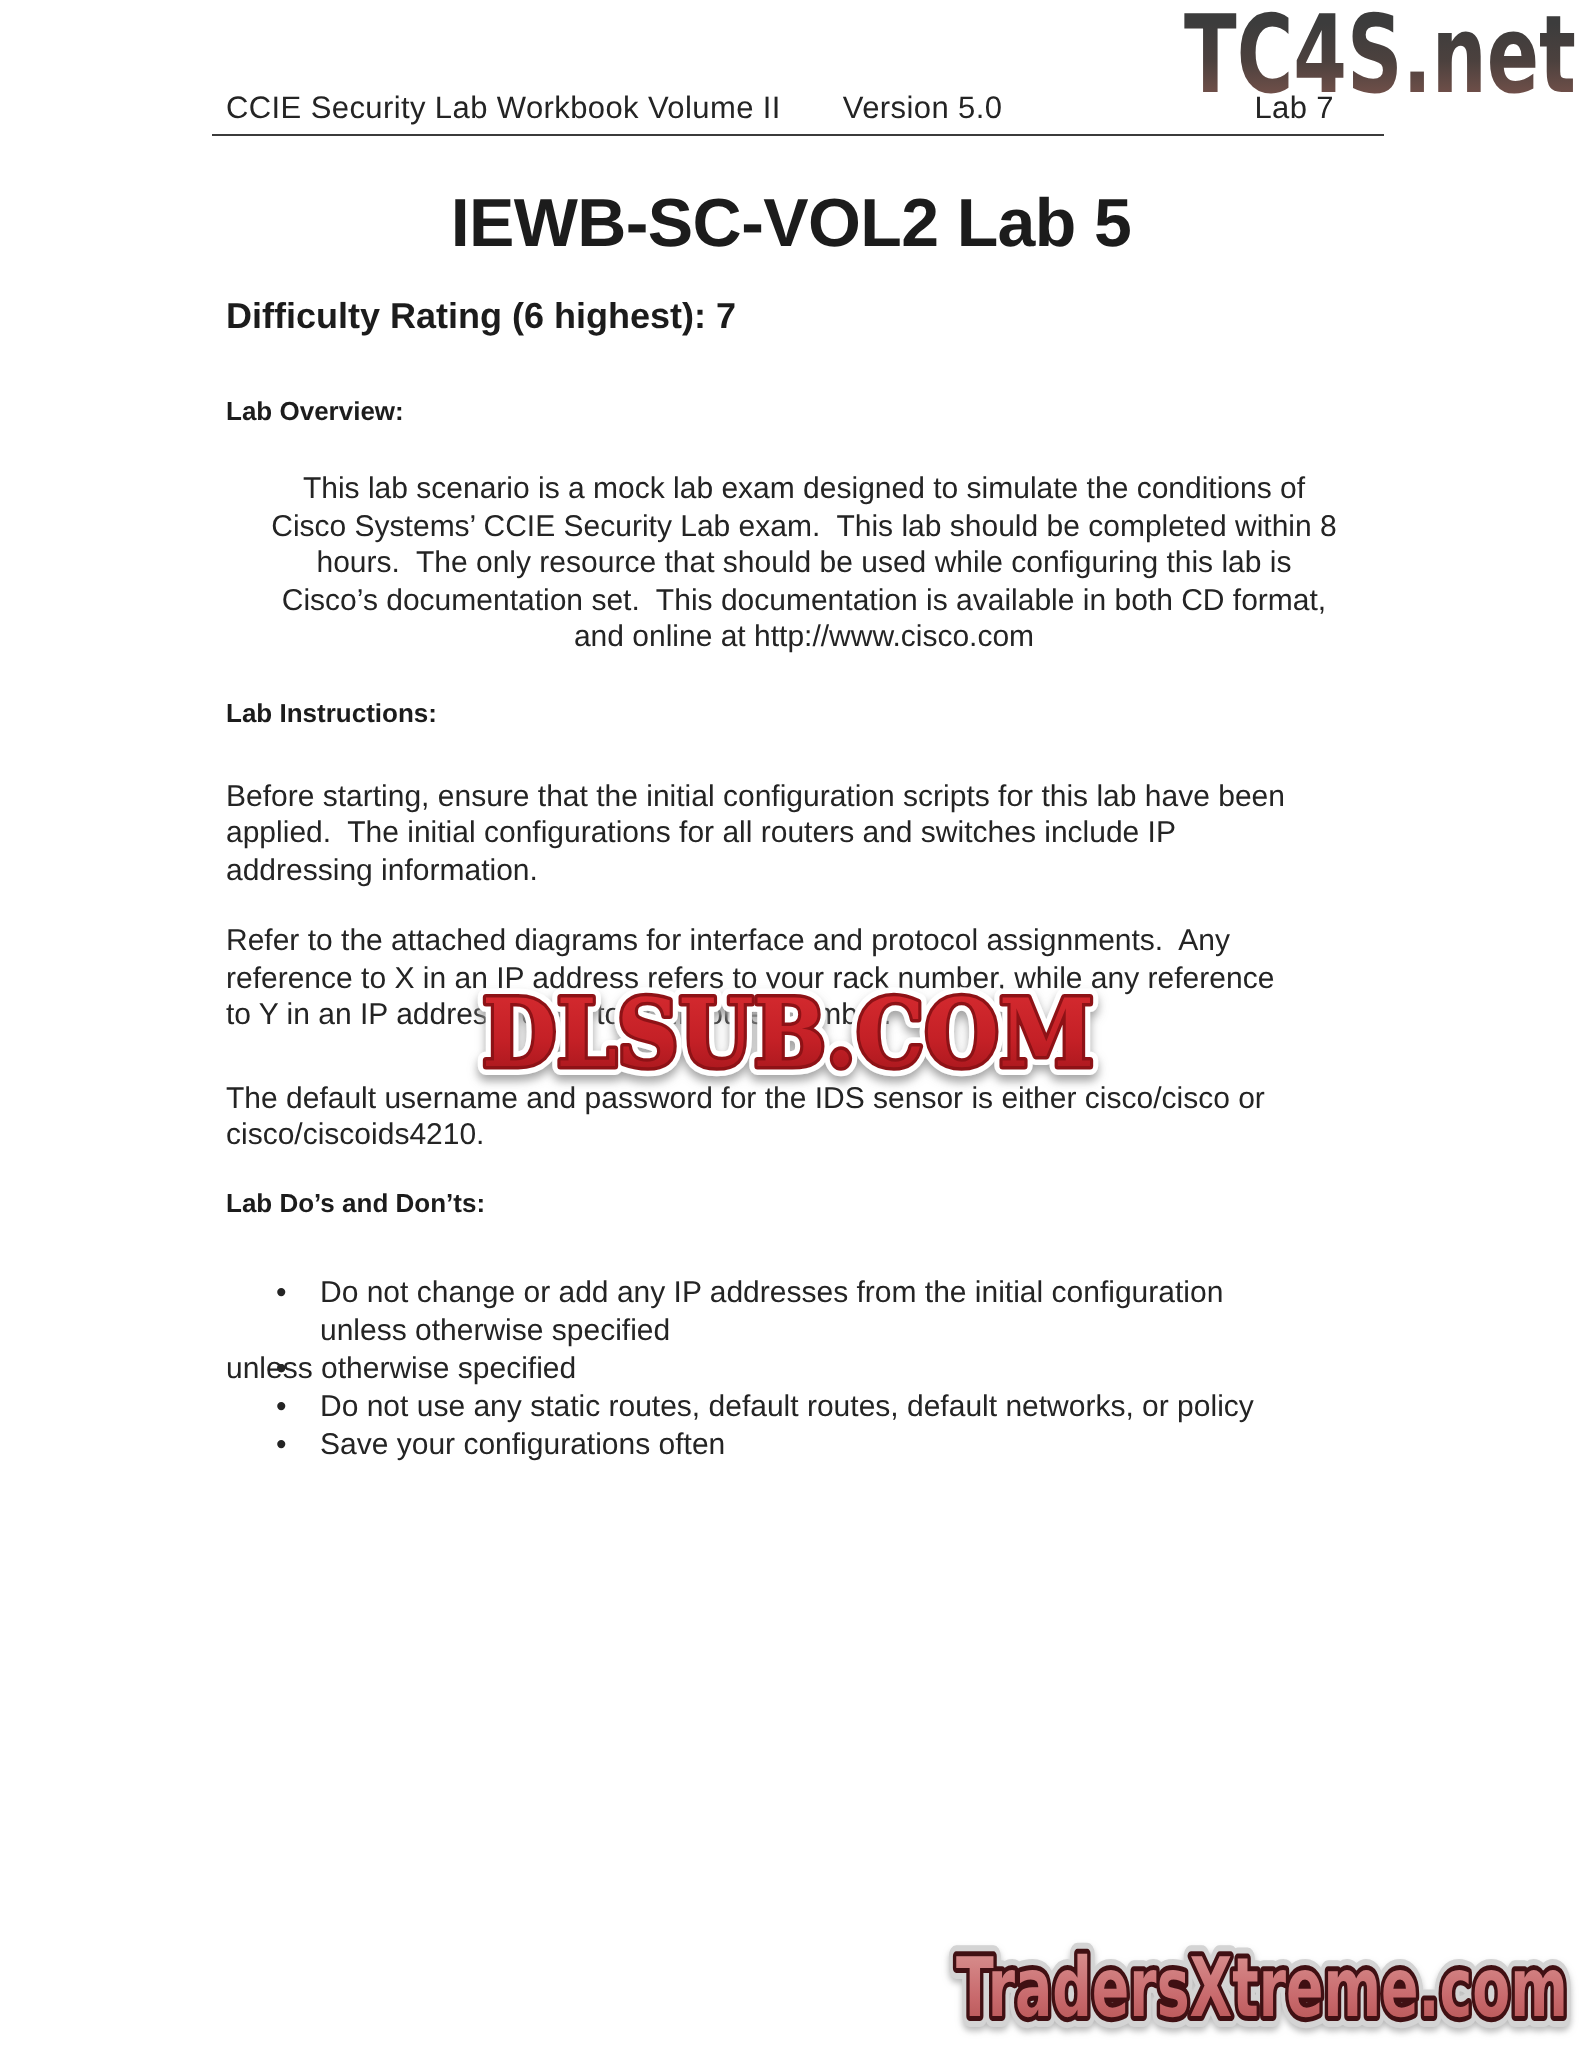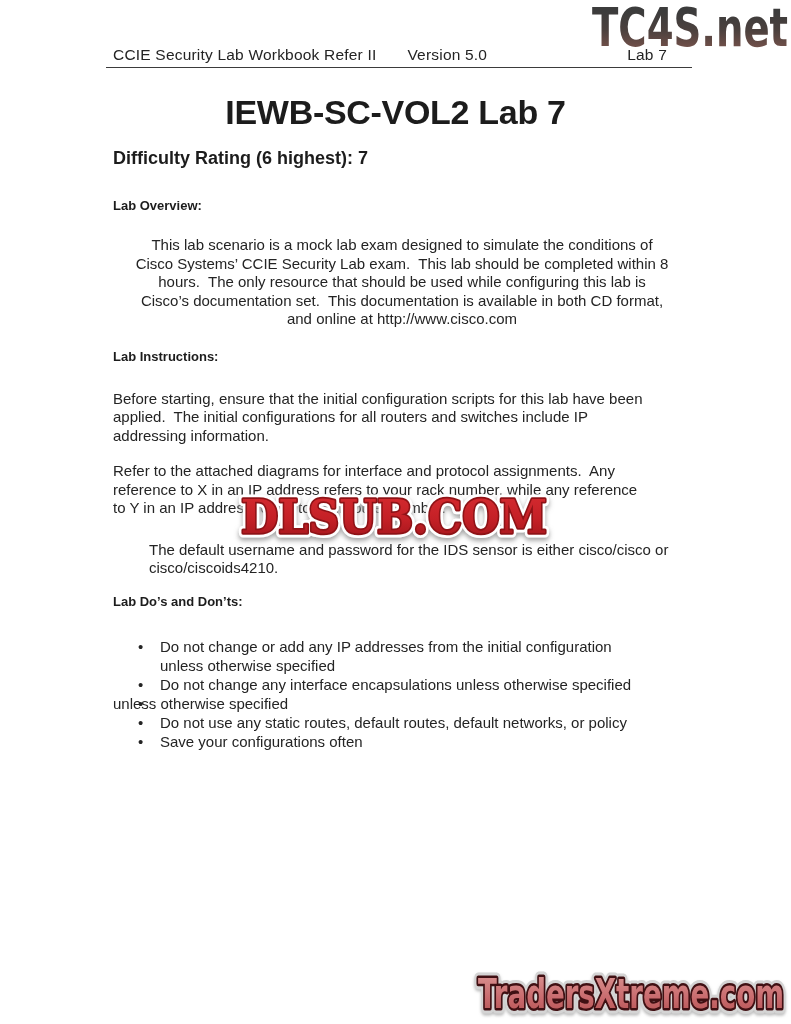--- a/index.html
+++ b/index.html
@@ -20,21 +20,21 @@
   }
   .content{margin-left:113px;width:578px;font-size:15px;line-height:18.5px;}
   .diff{font-size:18px;line-height:21px;font-weight:bold;margin:17px 0 0;color:#1c1c1c;}
   .sec{font-size:13px;line-height:23px;font-weight:bold;margin:0;color:#1c1c1c;}
   .m-ov{margin-top:25px;}
   .para{margin:0;white-space:pre;}
   .m-p1{margin-top:19px;text-align:center;}
   .m-in{margin-top:16px;}
   .m-p2{margin-top:22px;}
   .m-p3{margin-top:17px;}
-  .m-p4{margin-top:23px;margin-left:36px;}
+  .m-p4{margin-top:23px;}
   .m-dd{margin-top:12px;}
   .bullets{margin-top:24px;line-height:19px;}
   .b-row{position:relative;padding-left:47px;}
   .b-row.at-margin{padding-left:0;}
   .bullet-marker{position:absolute;left:25px;top:0;}
   
   .wm-tc4s{position:absolute;top:0;right:-2px;}
   .wm-dlsub{position:absolute;left:224px;top:485px;}
   .wm-traders{position:absolute;left:466px;top:966px;}
   svg text{user-select:none;}
@@ -50,26 +50,26 @@
         <stop offset="0.25" stop-color="#3c3c3c"></stop>
         <stop offset="0.55" stop-color="#4c413e"></stop>
         <stop offset="1" stop-color="#8a5a51"></stop>
       </linearGradient>
     </defs>
     <text x="200" y="46" text-anchor="end" font-family="'DejaVu Sans',sans-serif" font-weight="bold" font-size="54" textLength="196" lengthAdjust="spacingAndGlyphs" fill="url(#tc4sg)">TC4S.net</text>
   </svg>
 
   <div class="header">
     <div>
-      <span>CCIE Security Lab Workbook Refer II</span><span class="ver">Version 5.0</span>
+      <span>CCIE Security Lab Workbook Volume II</span><span class="ver">Version 5.0</span>
     </div>
     <span>Lab 7</span>
   </div>
 
-  <h1 class="title">IEWB-SC-VOL2 Lab 7</h1>
+  <h1 class="title">IEWB-SC-VOL2 Lab 5</h1>
 
   <div class="content">
     <h2 class="diff">Difficulty Rating (6 highest): 7</h2>
 
     <h3 class="sec m-ov">Lab Overview:</h3>
     <p class="para m-p1">This lab scenario is a mock lab exam designed to simulate the conditions of
 Cisco Systems’ CCIE Security Lab exam.  This lab should be completed within 8
 hours.  The only resource that should be used while configuring this lab is
 Cisco’s documentation set.  This documentation is available in both CD format,
 and online at http://www.cisco.com</p>
@@ -81,21 +81,21 @@
     <p class="para m-p3">Refer to the attached diagrams for interface and protocol assignments.  Any
 reference to X in an IP address refers to your rack number, while any reference
 to Y in an IP address refers to your router number.</p>
     <p class="para m-p4">The default username and password for the IDS sensor is either cisco/cisco or
 cisco/ciscoids4210.</p>
 
     <h3 class="sec m-dd">Lab Do’s and Don’ts:</h3>
     <div class="bullets" id="bullet-list">
         <div class="b-row"><span class="bullet-marker">•</span><span>Do not change or add any IP addresses from the initial configuration</span></div>
         <div class="b-row"><span>unless otherwise specified</span></div>
-        <div class="b-row"><span class="bullet-marker">•</span><span>Do not change any interface encapsulations unless otherwise specified</span></div>
+        <div class="b-row"><span class="bullet-marker">•</span></div>
         <div class="b-row"><span class="bullet-marker">•</span></div>
         <div class="b-row at-margin"><span>unless otherwise specified</span></div>
         <div class="b-row"><span class="bullet-marker">•</span><span>Do not use any static routes, default routes, default networks, or policy</span></div>
         <div class="b-row"><span class="bullet-marker">•</span><span>Save your configurations often</span></div>
       </div>
   </div>
 
   <svg class="wm-dlsub" width="340" height="62" aria-hidden="true">
     <defs>
       <linearGradient id="dlsubg" x1="0" y1="0" x2="0" y2="1">

